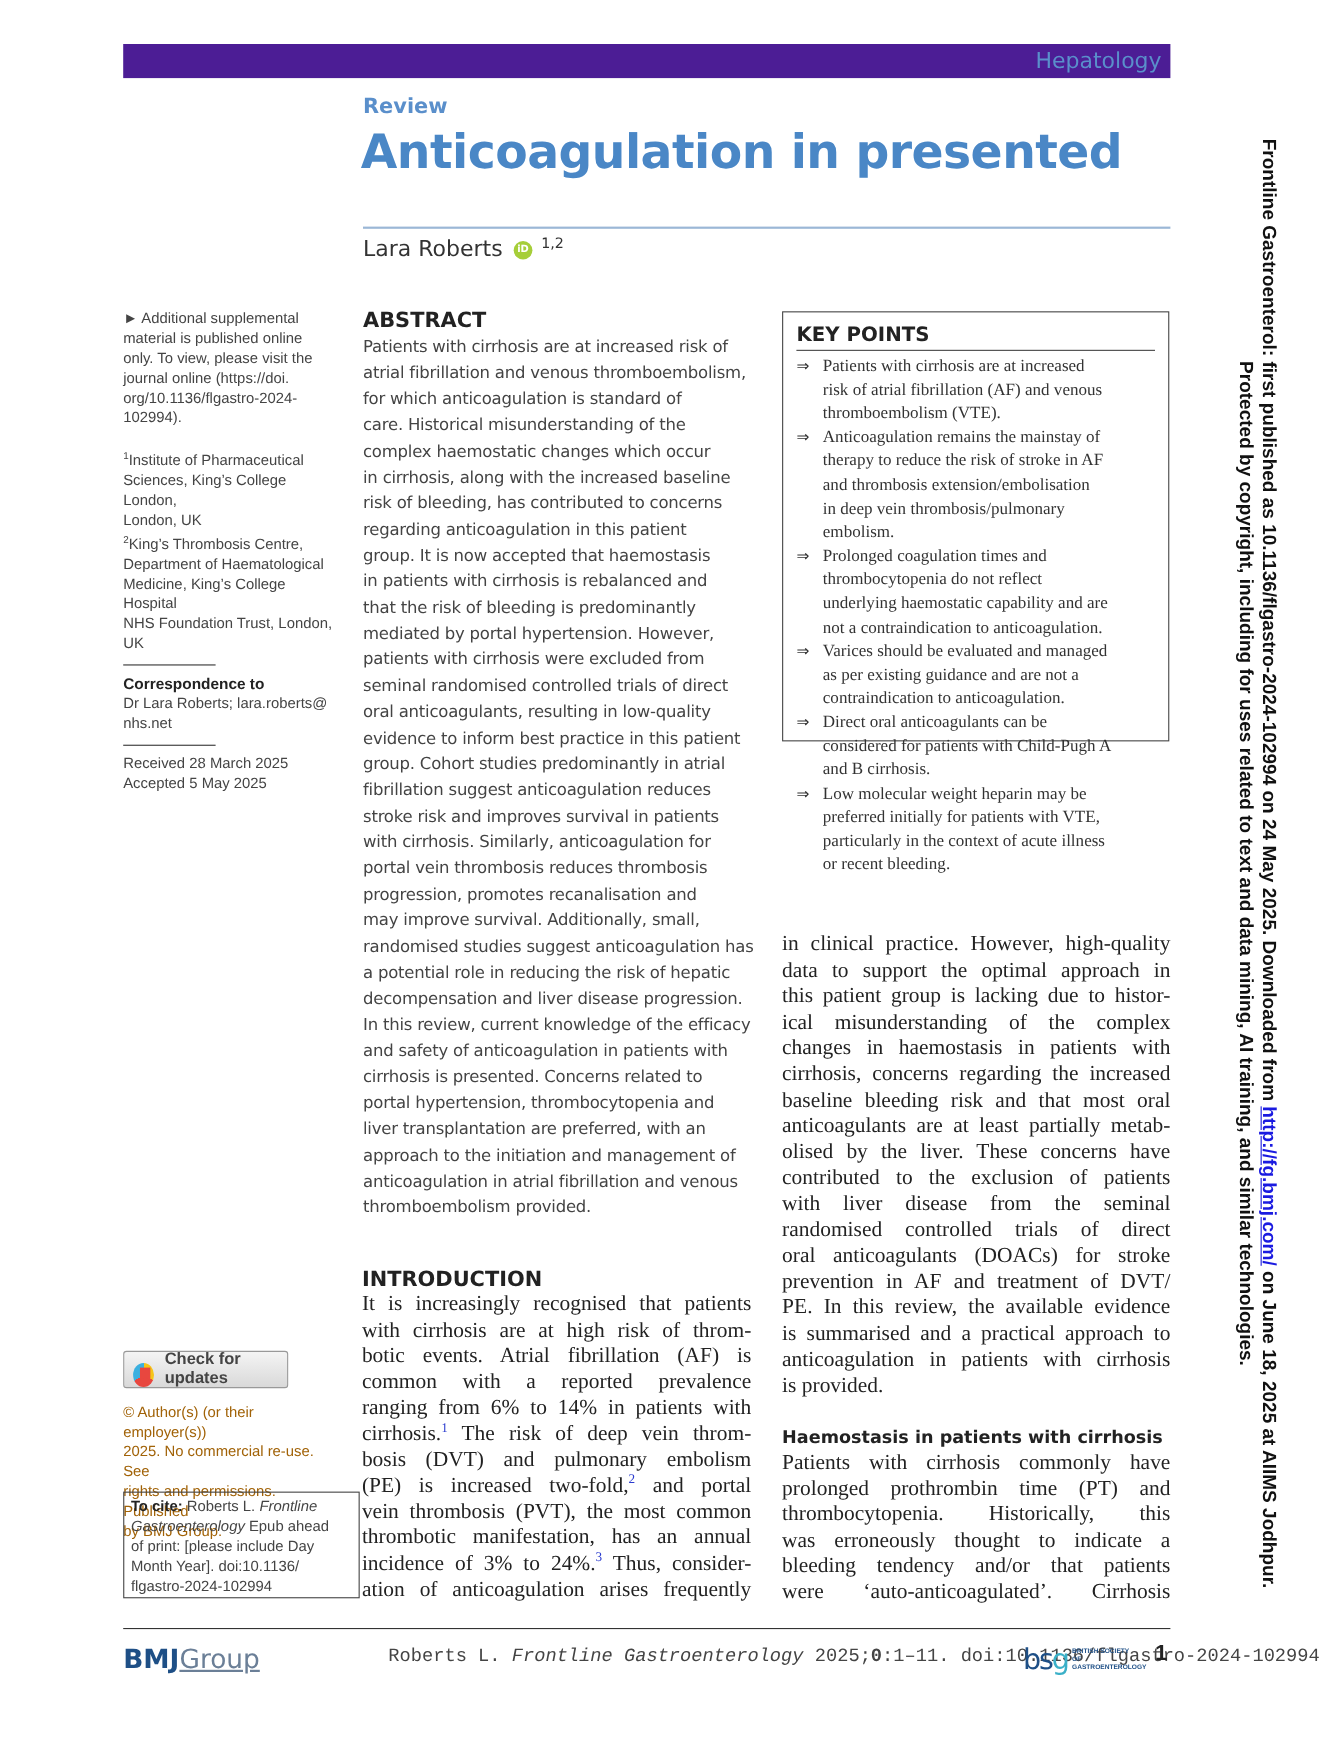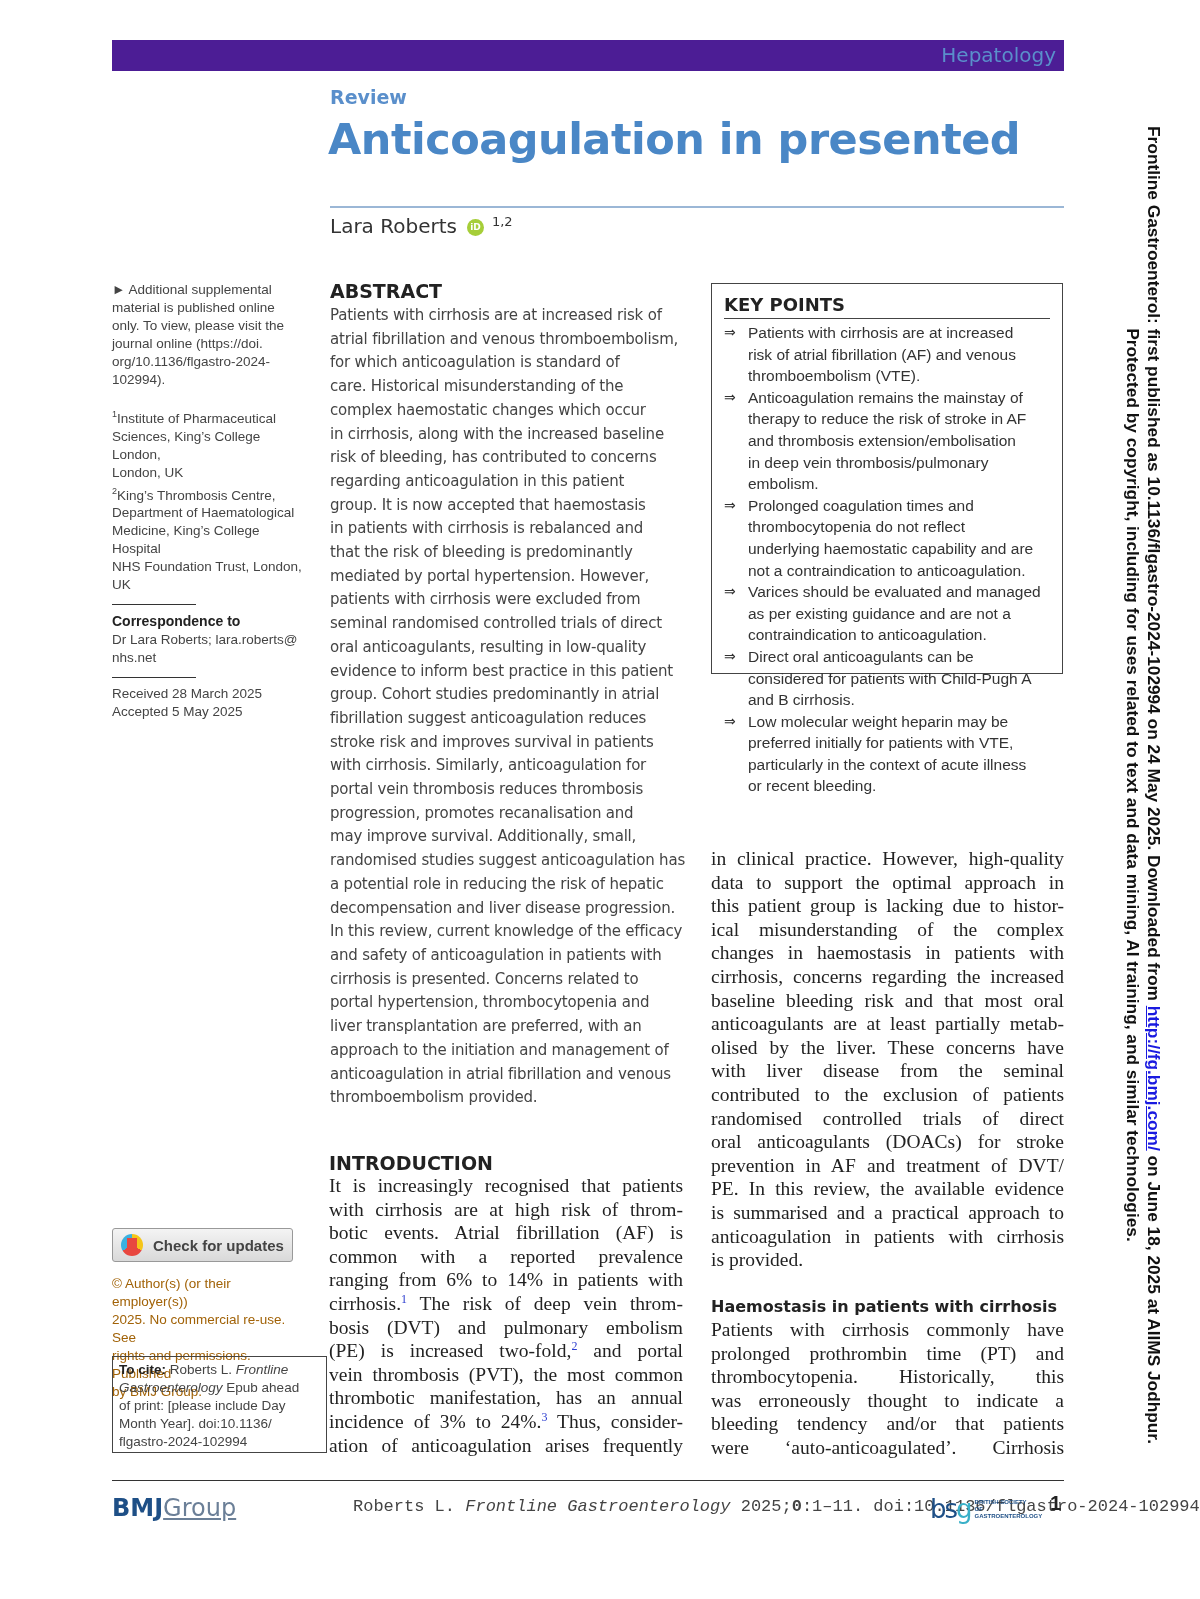--- a/index.html
+++ b/index.html
@@ -24,34 +24,34 @@
   .abstract { left:330px; top:280px; width:350px; }
   .abstract h2 { margin:0 0 2px 0; font-size:19px; font-weight:bold; color:#222; font-family:"DejaVu Sans", sans-serif; }
   .abstract-body { font-size:15px; line-height:23.7px; color:#444; font-family:"DejaVu Sans", sans-serif; letter-spacing:-0.2px; }
   .abstract-line { display:block; white-space:nowrap; }
 
   .keypoints { left:711px; top:283px; width:352px; height:391px; border:1px solid #444; box-sizing:border-box; padding:10px 12px 0 12px; }
   .keypoints h3 { margin:0; font-size:18px; font-weight:bold; color:#222; padding-bottom:3px; border-bottom:1px solid #444; font-family:"DejaVu Sans", sans-serif; }
   .kp-list { list-style:none; padding:0; margin:3px 0 0 0; }
   .kp-item { display:flex; font-size:15.5px; line-height:21.6px; color:#333; font-family:"Liberation Sans", sans-serif; }
   .kp-arrow { width:24px; flex:none; font-size:14px; }
-  .kp-text span { display:block; white-space:nowrap; }
+  .kp-text span { display:block; white-space:nowrap;font-family:Liberation Serif, serif; }
 
   .intro { left:329px; top:1152px; width:354px; }
   .intro h2 { margin:0; font-size:19px; font-weight:bold; color:#222; font-family:"DejaVu Sans", sans-serif; }
   .serif { font-family:"Liberation Serif", serif; font-size:19.5px; line-height:23.6px; color:#222; }
   .jline { display:block; text-align:justify; text-align-last:justify; white-space:nowrap; }
   .jline.last { text-align-last:left; }
   .ref { color:#2a3bcf; font-size:12px; vertical-align:super; line-height:0; }
 
   .right-col { left:711px; top:847px; width:353px; }
   .subhead { left:711px; top:1297px; font-size:16px; font-weight:bold; color:#222; font-family:"DejaVu Sans", sans-serif; }
   .right-col2 { left:711px; top:1318px; width:353px; }
 
-  .check-btn { left:112px; top:1228px; width:181px; height:34px; border:1px solid #999; border-radius:3px; background:linear-gradient(#f4f4f4,#d9d9d9); box-sizing:border-box; display:flex; align-items:center; padding-left:8px; gap:10px; cursor:pointer; }
+  .check-btn { left:112px; top:1228px; width:150px; height:34px; border:1px solid #999; border-radius:3px; background:linear-gradient(#f4f4f4,#d9d9d9); box-sizing:border-box; display:flex; align-items:flex-end; padding-left:8px; gap:10px; cursor:pointer; }
   .check-icon { width:22px; height:22px; border-radius:50%; background:conic-gradient(#f5c518 0 33%, #e8473f 33% 66%, #3ab0e0 66% 100%); position:relative; }
   .check-icon::after { content:""; position:absolute; left:6px; top:4px; width:10px; height:12px; background:#e8473f; clip-path:polygon(0 0,100% 0,100% 100%,50% 75%,0 100%); }
   .check-label { font-size:15px; font-weight:bold; color:#444; font-family:"Liberation Sans", sans-serif; }
   .copyright { left:112px; top:1275px; width:195px; font-size:13.5px; line-height:18px; color:#a16207; }
   .cite-box { left:112px; top:1356px; width:215px; height:97px; border:1px solid #444; box-sizing:border-box; padding:4px 6px; font-size:13.5px; line-height:18px; color:#444; }
   .cite-box b { color:#222; }
 
   .footer-rule { left:112px; top:1480px; width:952px; height:1px; background:#333; }
   .bmj { left:112px; top:1494px; font-size:24px; color:#1e4f86; font-family:"DejaVu Sans", sans-serif; }
   .bmj b { font-weight:bold; }
@@ -254,22 +254,22 @@
 <div class="abs right-col serif" id="intro-cont">
     <span class="jline">in clinical practice. However, high-quality</span>
     <span class="jline">data to support the optimal approach in</span>
     <span class="jline">this patient group is lacking due to histor-</span>
     <span class="jline">ical misunderstanding of the complex</span>
     <span class="jline">changes in haemostasis in patients with</span>
     <span class="jline">cirrhosis, concerns regarding the increased</span>
     <span class="jline">baseline bleeding risk and that most oral</span>
     <span class="jline">anticoagulants are at least partially metab-</span>
     <span class="jline">olised by the liver. These concerns have</span>
+    <span class="jline">contributed to the exclusion of patients</span>
     <span class="jline">with liver disease from the seminal</span>
-    <span class="jline">contributed to the exclusion of patients</span>
     <span class="jline">randomised controlled trials of direct</span>
     <span class="jline">oral anticoagulants (DOACs) for stroke</span>
     <span class="jline">prevention in AF and treatment of DVT/</span>
     <span class="jline">PE. In this review, the available evidence</span>
     <span class="jline">is summarised and a practical approach to</span>
     <span class="jline">anticoagulation in patients with cirrhosis</span>
     <span class="jline last">is provided.</span>
   </div>
 
 <div class="abs subhead">Haemostasis in patients with cirrhosis</div>

